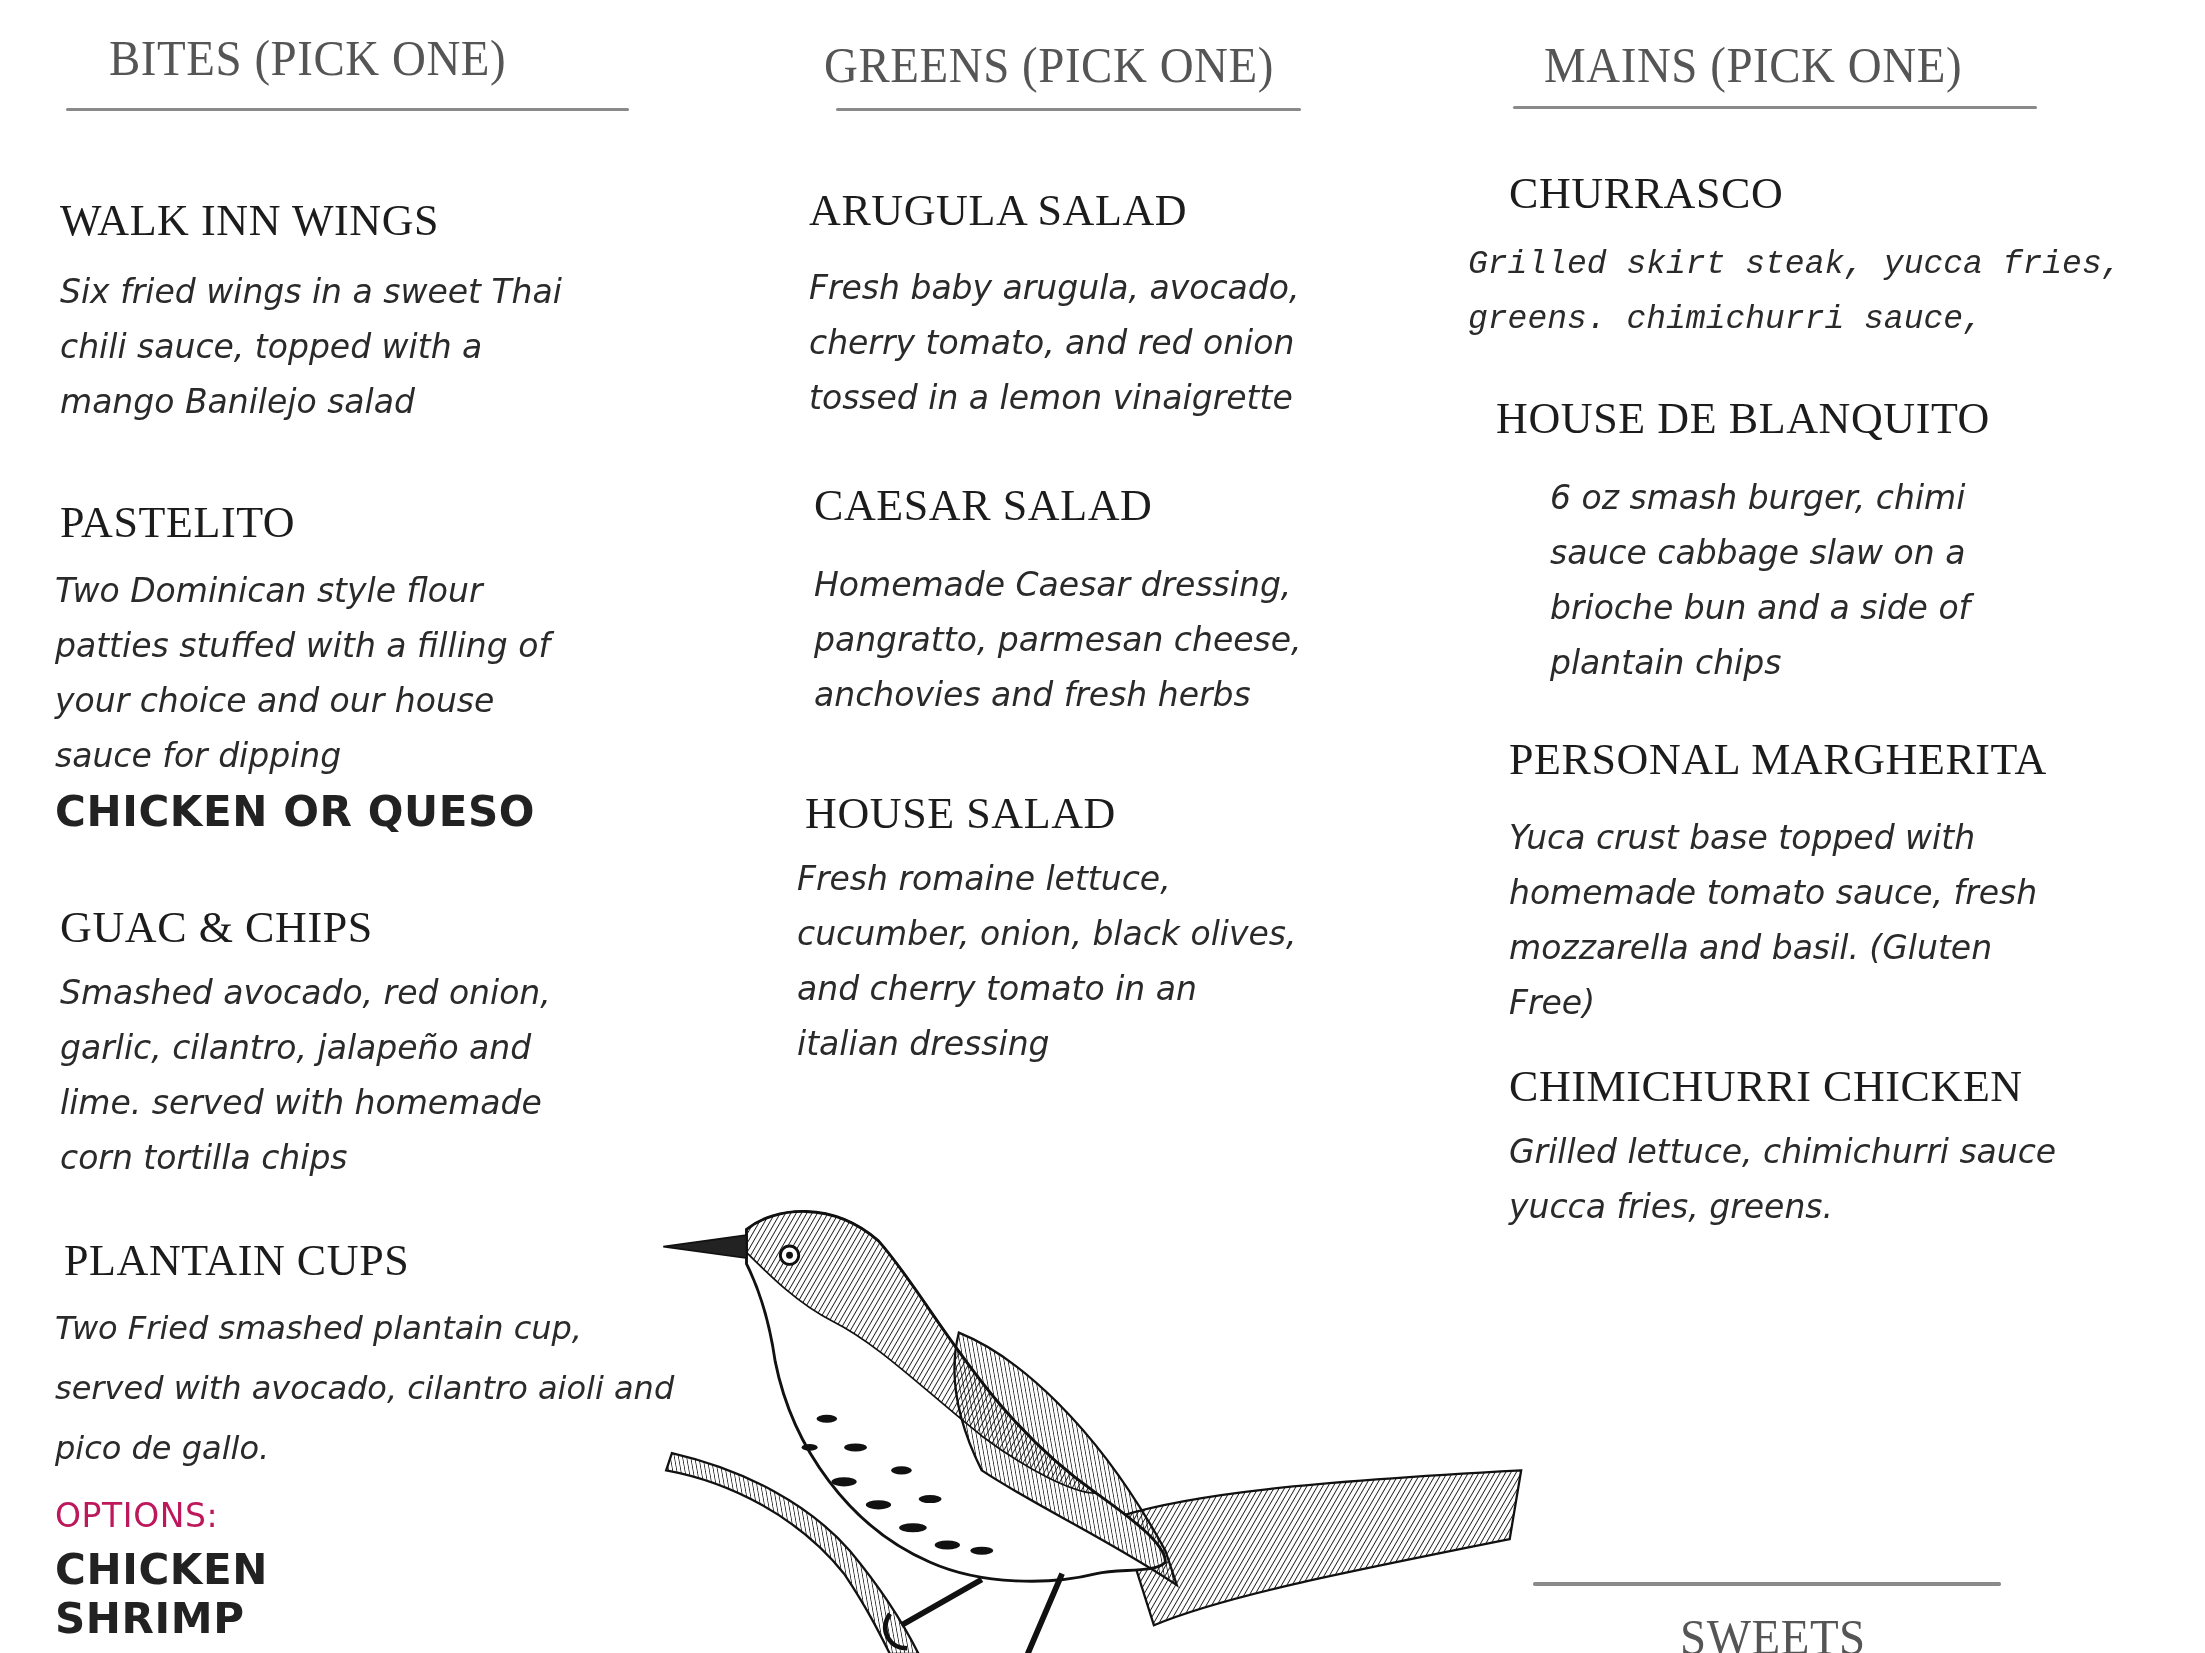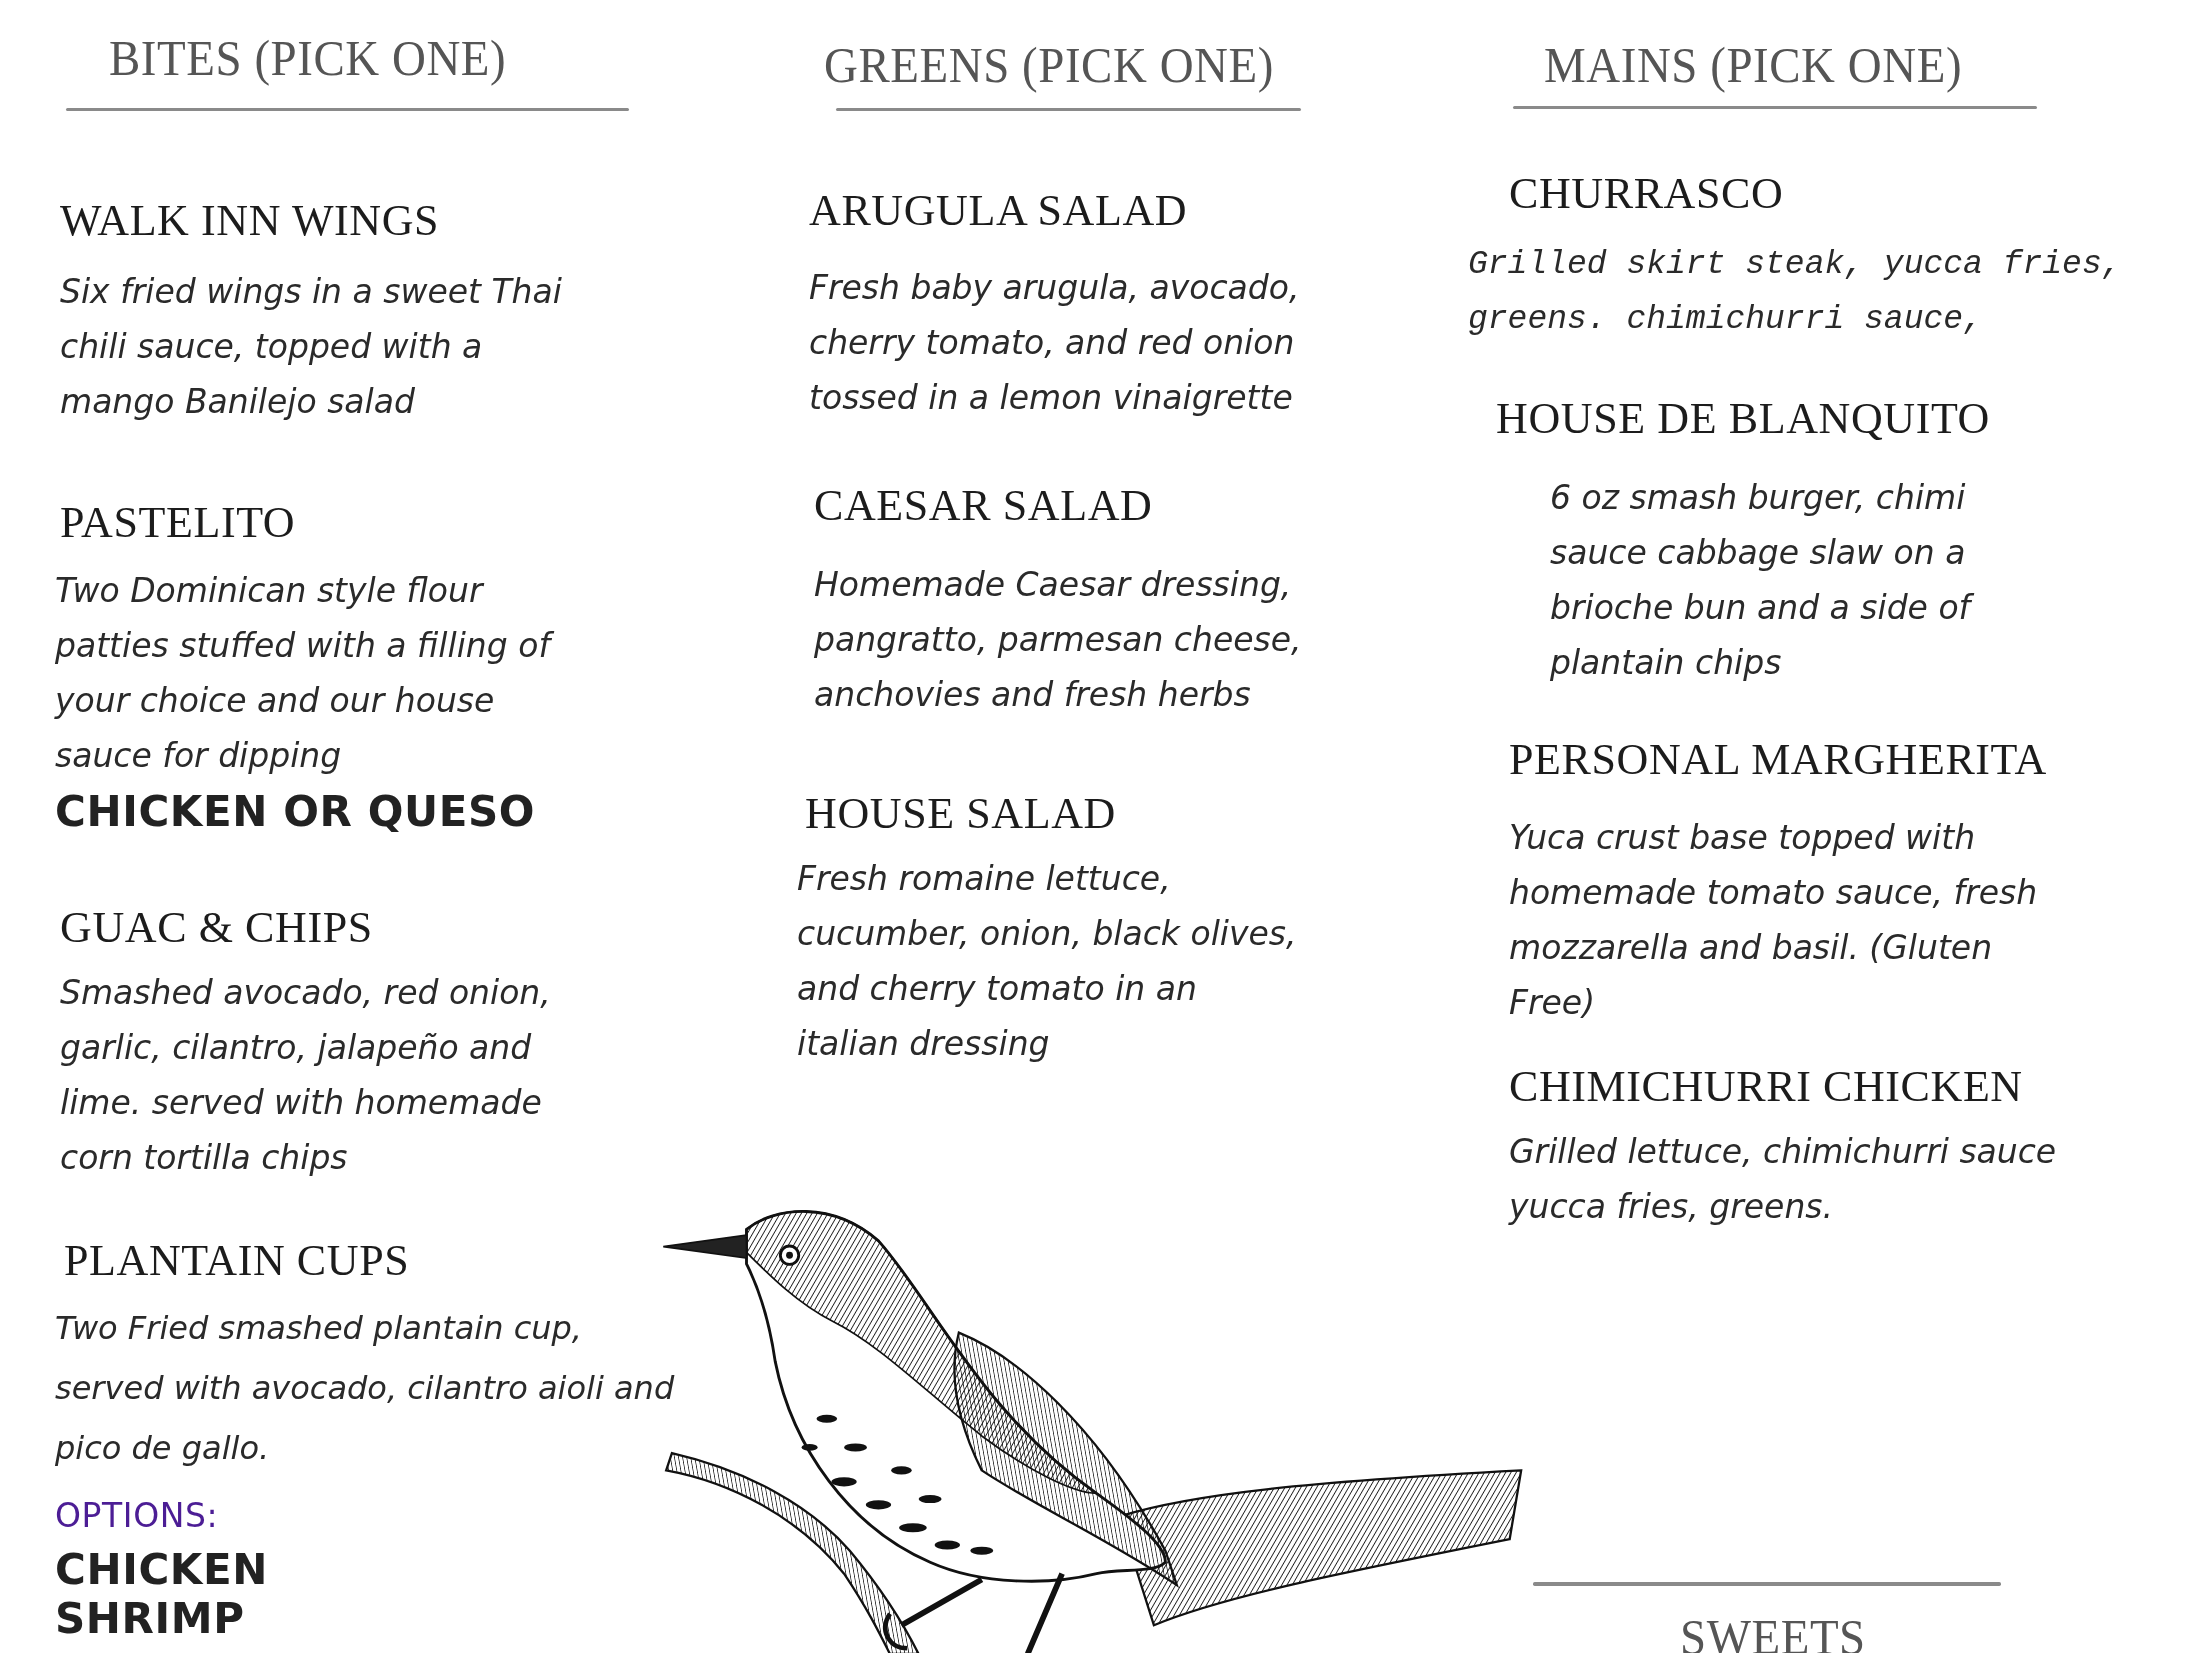--- a/index.html
+++ b/index.html
@@ -23,21 +23,21 @@
     font-style:italic; font-size:33px; color:#2a2a2a; line-height:55px;
     white-space:pre-line;
   }
   .item-desc.tight { line-height:60px; font-size:32px; }
   .bold-caps {
     font-family:"DejaVu Sans", "Liberation Sans", sans-serif;
     font-weight:bold; font-size:42px; color:#222; letter-spacing:0.6px;
   }
   .plain-caps {
     font-family:"DejaVu Sans", "Liberation Sans", sans-serif;
-    font-size:33px; color:#4c1d95; letter-spacing:0.6px;
+    font-size:33px; color:#be185d; letter-spacing:0.6px;
   }
   .bird { position:absolute; left:660px; top:1172px; width:896px; height:482px; }
 </style>
 </head>
 <body>
 
 <div class="abs section-title" style="left:109px; top:29px;">BITES (PICK ONE)</div>
 <div class="rule" style="left:66px; top:108px; width:563px;"></div>
 
 <div class="abs item-name" style="left:60px; top:195px;">WALK INN WINGS</div>

